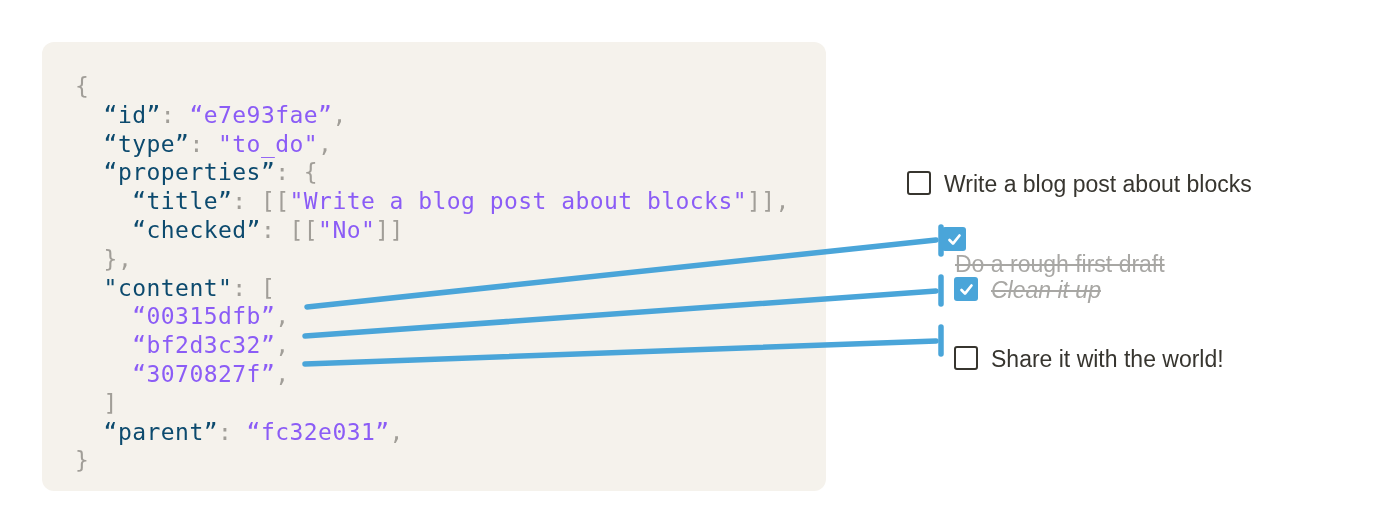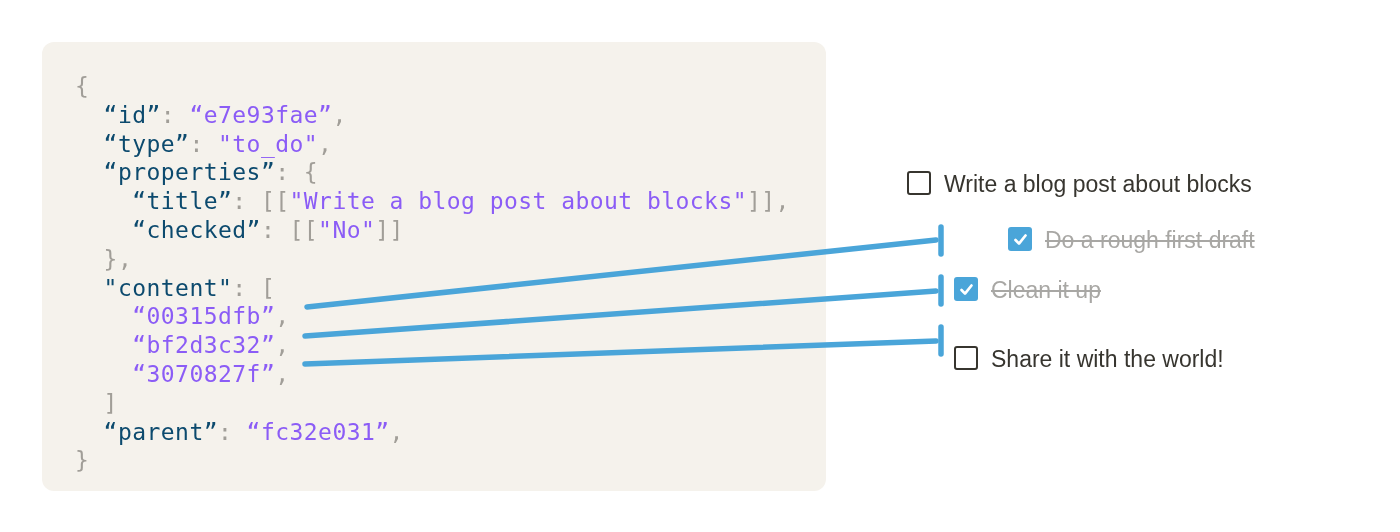--- a/index.html
+++ b/index.html
@@ -94,29 +94,29 @@
       <line x1="941" y1="277" x2="941" y2="304"></line>
       <line x1="941" y1="327" x2="941" y2="354"></line>
     </g>
   </svg>
 
   <div id="todos">
       <div class="todo-row" style="top: 171px; left: 907px;">
         <span class="cb unchecked"></span>
         <span class="todo-label">Write a blog post about blocks</span>
       </div>
-      <div class="todo-row" style="top: 227px; left: 1008px;">
+      <div class="todo-row" style="top: 227px; left: 942px; flex-direction: column;">
         <span class="cb checked">
           <svg width="17" height="17" viewBox="0 0 17 17">
             <polyline points="3.5,9 7,12.6 13.5,4.5" fill="none" stroke="#ffffff" stroke-width="2.7" stroke-linecap="round" stroke-linejoin="round"></polyline>
           </svg>
         </span>
         <span class="todo-label struck">Do a rough first draft</span>
       </div>
-      <div class="todo-row" style="top: 277px; left: 954px;">
+      <div class="todo-row" style="top: 277px; left: 954px; font-style: italic;">
         <span class="cb checked">
           <svg width="17" height="17" viewBox="0 0 17 17">
             <polyline points="3.5,9 7,12.6 13.5,4.5" fill="none" stroke="#ffffff" stroke-width="2.7" stroke-linecap="round" stroke-linejoin="round"></polyline>
           </svg>
         </span>
         <span class="todo-label struck">Clean it up</span>
       </div>
       <div class="todo-row" style="top: 346px; left: 954px;">
         <span class="cb unchecked"></span>
         <span class="todo-label">Share it with the world!</span>

